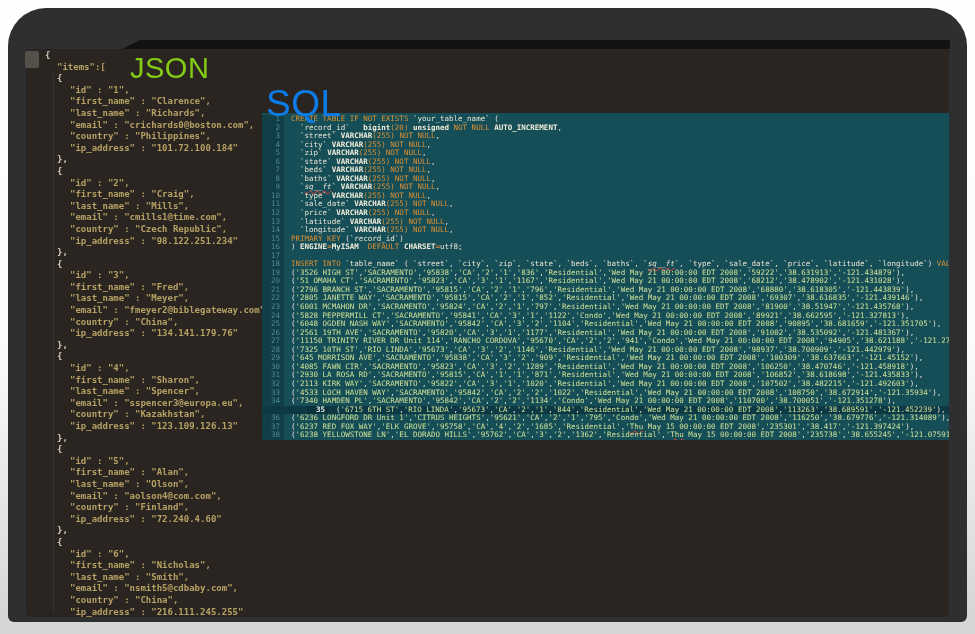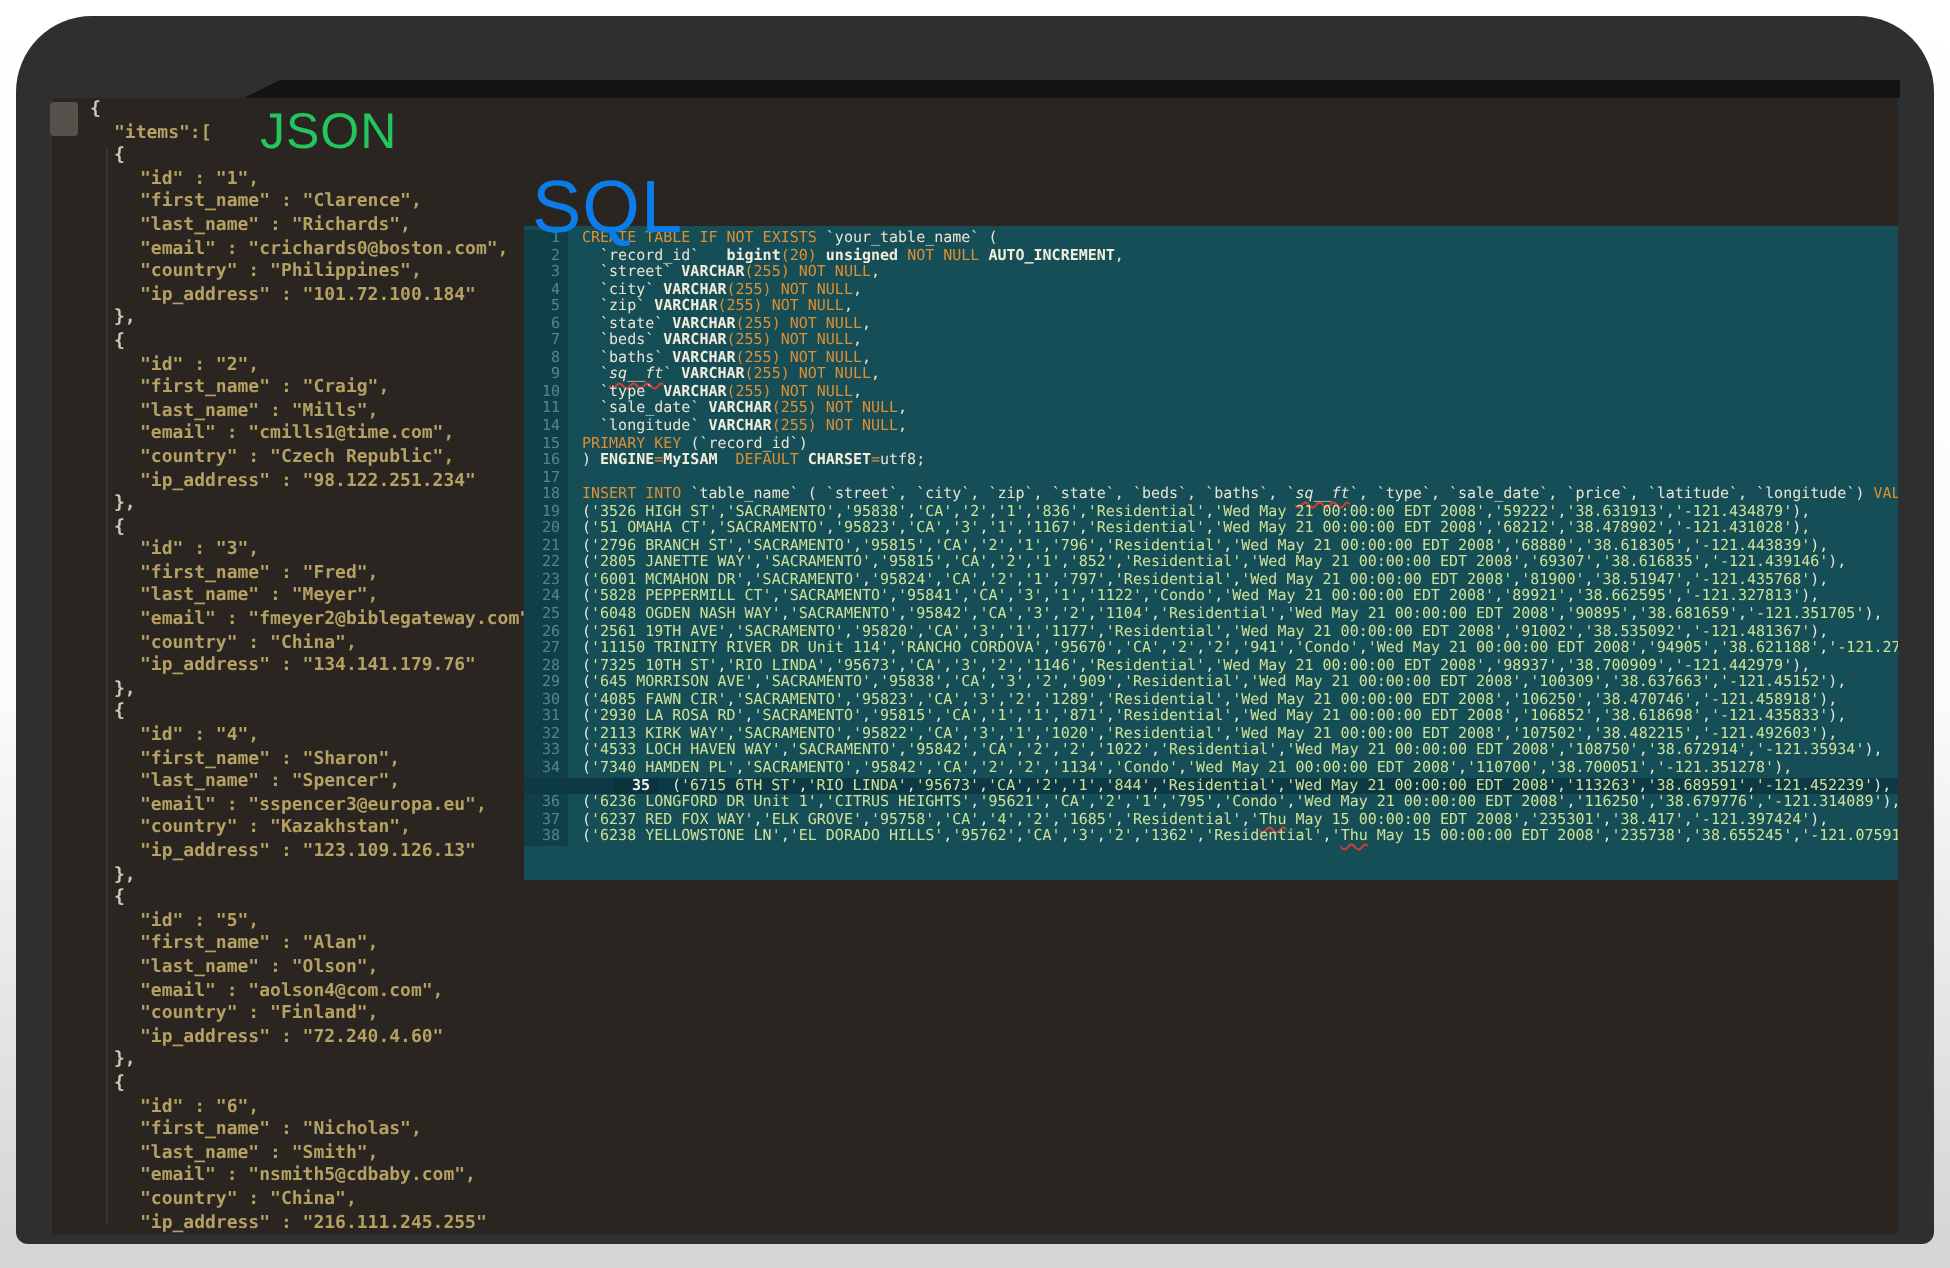--- a/index.html
+++ b/index.html
@@ -58,21 +58,21 @@
   .sl.hl .code{background:#0d3944;}
   .k{color:#dd8f33;}
   .w{color:#eae4d4;}
   .b{color:#f2ecda;font-weight:bold;}
   .s{color:#cde098;}
   .wu{color:#eae4d4;text-decoration:underline wavy #e23b2e 1px;text-underline-offset:1px;font-style:italic;}
   .su{color:#cde098;text-decoration:underline wavy #e23b2e 1px;text-underline-offset:1px;}
   
   .label-json{
     position:absolute;left:122px;top:44px;z-index:5;
-    font-size:25px;color:#22c55e;letter-spacing:0.5px;
+    font-size:29px;color:#84cc16;letter-spacing:0.5px;
   }
   .label-sql{
     position:absolute;left:258px;top:75px;z-index:5;
     font-size:37px;color:#0b7ce8;letter-spacing:0.5px;
   }
 </style>
 </head>
 <body>
 
 <div class="monitor">
@@ -120,20 +120,28 @@
         </div>
         <div class="sl">
           <span class="ln">10</span>
           <span class="code"><span class="w">  `</span><span class="w">type</span><span class="w">` </span><span class="b">VARCHAR</span><span class="k">(255)</span><span class="w"> </span><span class="k">NOT NULL</span><span class="w">,</span></span>
         </div>
         <div class="sl">
           <span class="ln">11</span>
           <span class="code"><span class="w">  `</span><span class="w">sale_date</span><span class="w">` </span><span class="b">VARCHAR</span><span class="k">(255)</span><span class="w"> </span><span class="k">NOT NULL</span><span class="w">,</span></span>
         </div>
         <div class="sl">
+          <span class="ln">12</span>
+          <span class="code"><span class="w">  `</span><span class="w">price</span><span class="w">` </span><span class="b">VARCHAR</span><span class="k">(255)</span><span class="w"> </span><span class="k">NOT NULL</span><span class="w">,</span></span>
+        </div>
+        <div class="sl">
+          <span class="ln">13</span>
+          <span class="code"><span class="w">  `</span><span class="w">latitude</span><span class="w">` </span><span class="b">VARCHAR</span><span class="k">(255)</span><span class="w"> </span><span class="k">NOT NULL</span><span class="w">,</span></span>
+        </div>
+        <div class="sl">
           <span class="ln">14</span>
           <span class="code"><span class="w">  `</span><span class="w">longitude</span><span class="w">` </span><span class="b">VARCHAR</span><span class="k">(255)</span><span class="w"> </span><span class="k">NOT NULL</span><span class="w">,</span></span>
         </div>
         <div class="sl">
           <span class="ln">15</span>
           <span class="code"><span class="k">PRIMARY KEY </span><span class="w">(`record_id`)</span></span>
         </div>
         <div class="sl">
           <span class="ln">16</span>
           <span class="code"><span class="w">) </span><span class="b">ENGINE</span><span class="k">=</span><span class="b">MyISAM</span><span class="w">  </span><span class="k">DEFAULT</span><span class="w"> </span><span class="b">CHARSET</span><span class="k">=</span><span class="w">utf8;</span></span>

